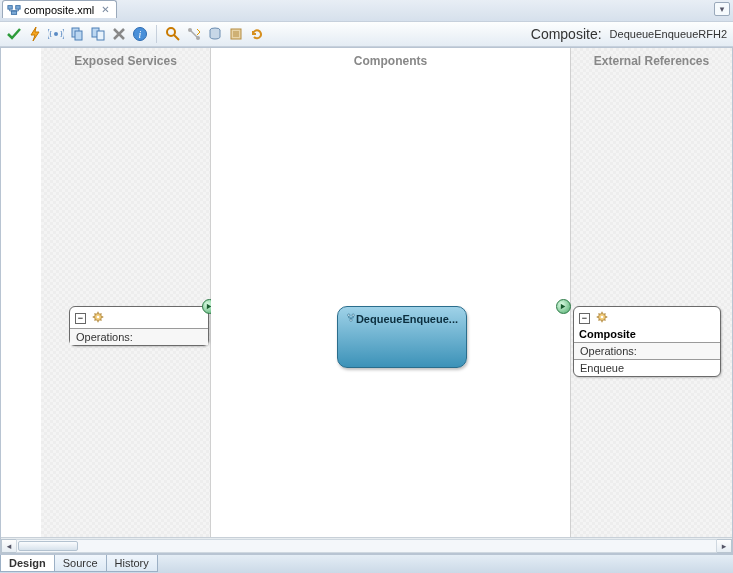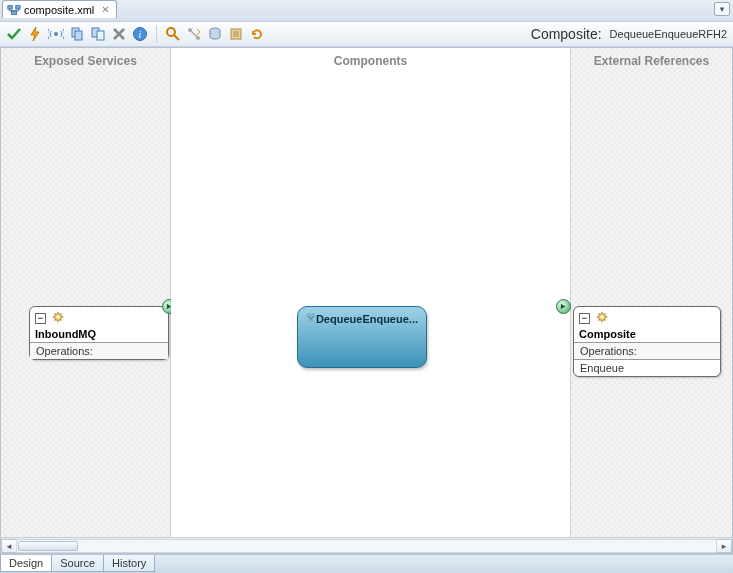--- a/index.html
+++ b/index.html
@@ -80,21 +80,21 @@
   .swimlanes {
     flex:1;
     display:flex;
     position:relative;
     min-height:0;
   }
   .lane {
     position:relative;
     background:repeating-conic-gradient(#ededed 0% 25%, #f4f4f4 0% 50%) 0 0 / 6px 6px;
   }
-  .lane.left { width:170px; border-right:1px solid #d0d0d0;}
+  .lane.left { width:170px; border-right:1px solid #d0d0d0;margin-left:40px;}
   .lane.mid  { flex:1; background:#fff;}
   .lane.right{ width:162px; border-left:1px solid #d0d0d0;}
   .lane-header {
     text-align:center;
     color:#888;
     font-weight:bold;
     padding:6px 0;
     font-size:12px;
   }
   .service-box {
@@ -162,21 +162,21 @@
     display:flex;align-items:flex-start;
     border-top:1px solid #b8c4d2;
   }
   .bottom-tabs .btab{
     padding:2px 8px;height:17px;
     border:1px solid #9cb0c5;border-top:none;
     background:linear-gradient(#f0f6fc,#dde9f4);
     color:#333;cursor:pointer;
     margin-right:-1px;
   }
-  .bottom-tabs .btab.active{background:#fff;font-weight:normal;}
+  .bottom-tabs .btab.active{background:#fff;font-weight:bold;}
   .gear-icon{display:inline-block;}
 </style>
 </head>
 <body>
 
 <div class="tab-bar">
   <div class="tab">
     <span class="icon-composite">
       <svg viewBox="0 0 16 16">
           <rect x="1" y="3" width="5" height="4" fill="#7ca9d6" stroke="#3a6fa5"></rect>
@@ -277,21 +277,20 @@
         <div class="sbx-title">
           <span class="collapse-btn">−</span>
           <span class="gear-icon"><svg width="14" height="14" viewBox="0 0 16 16">
                 <circle cx="8" cy="8" r="4" fill="#f2cc7b" stroke="#b58c40"></circle>
                 <circle cx="8" cy="8" r="1.5" fill="#fff"></circle>
                 <g stroke="#b58c40" stroke-width="1.5">
                   <path d="M8 2v2M8 12v2M2 8h2M12 8h2M4 4l1.2 1.2M12 12l-1.2-1.2M12 4l-1.2 1.2M4 12l1.2-1.2"></path>
                 </g>
               </svg></span>
         </div>
-        <div style="padding:0 5px 2px 5px;font-weight:bold">InboundMQ</div>
         <div class="sbx-section sbx-ops-header">Operations:</div>
         <div class="connector-circle" style="right:-9px;top:-8px">
           <svg viewBox="0 0 10 10">
               <path d="M2 2l5 3-5 3z" fill="#195c2f"></path>
             </svg>
         </div>
       </div>
     </div>
 
     <div class="lane mid">

